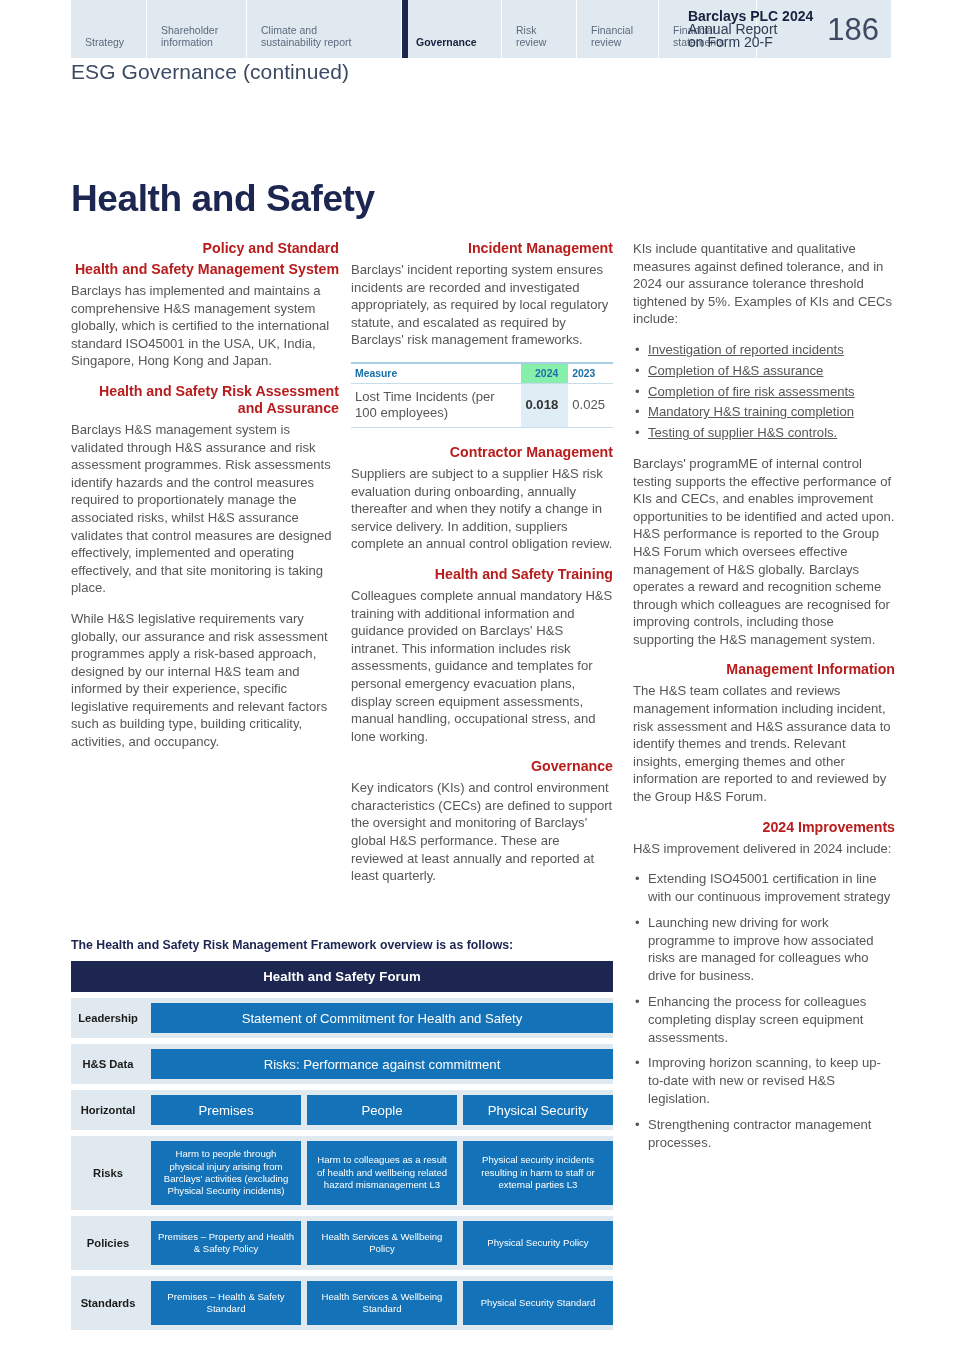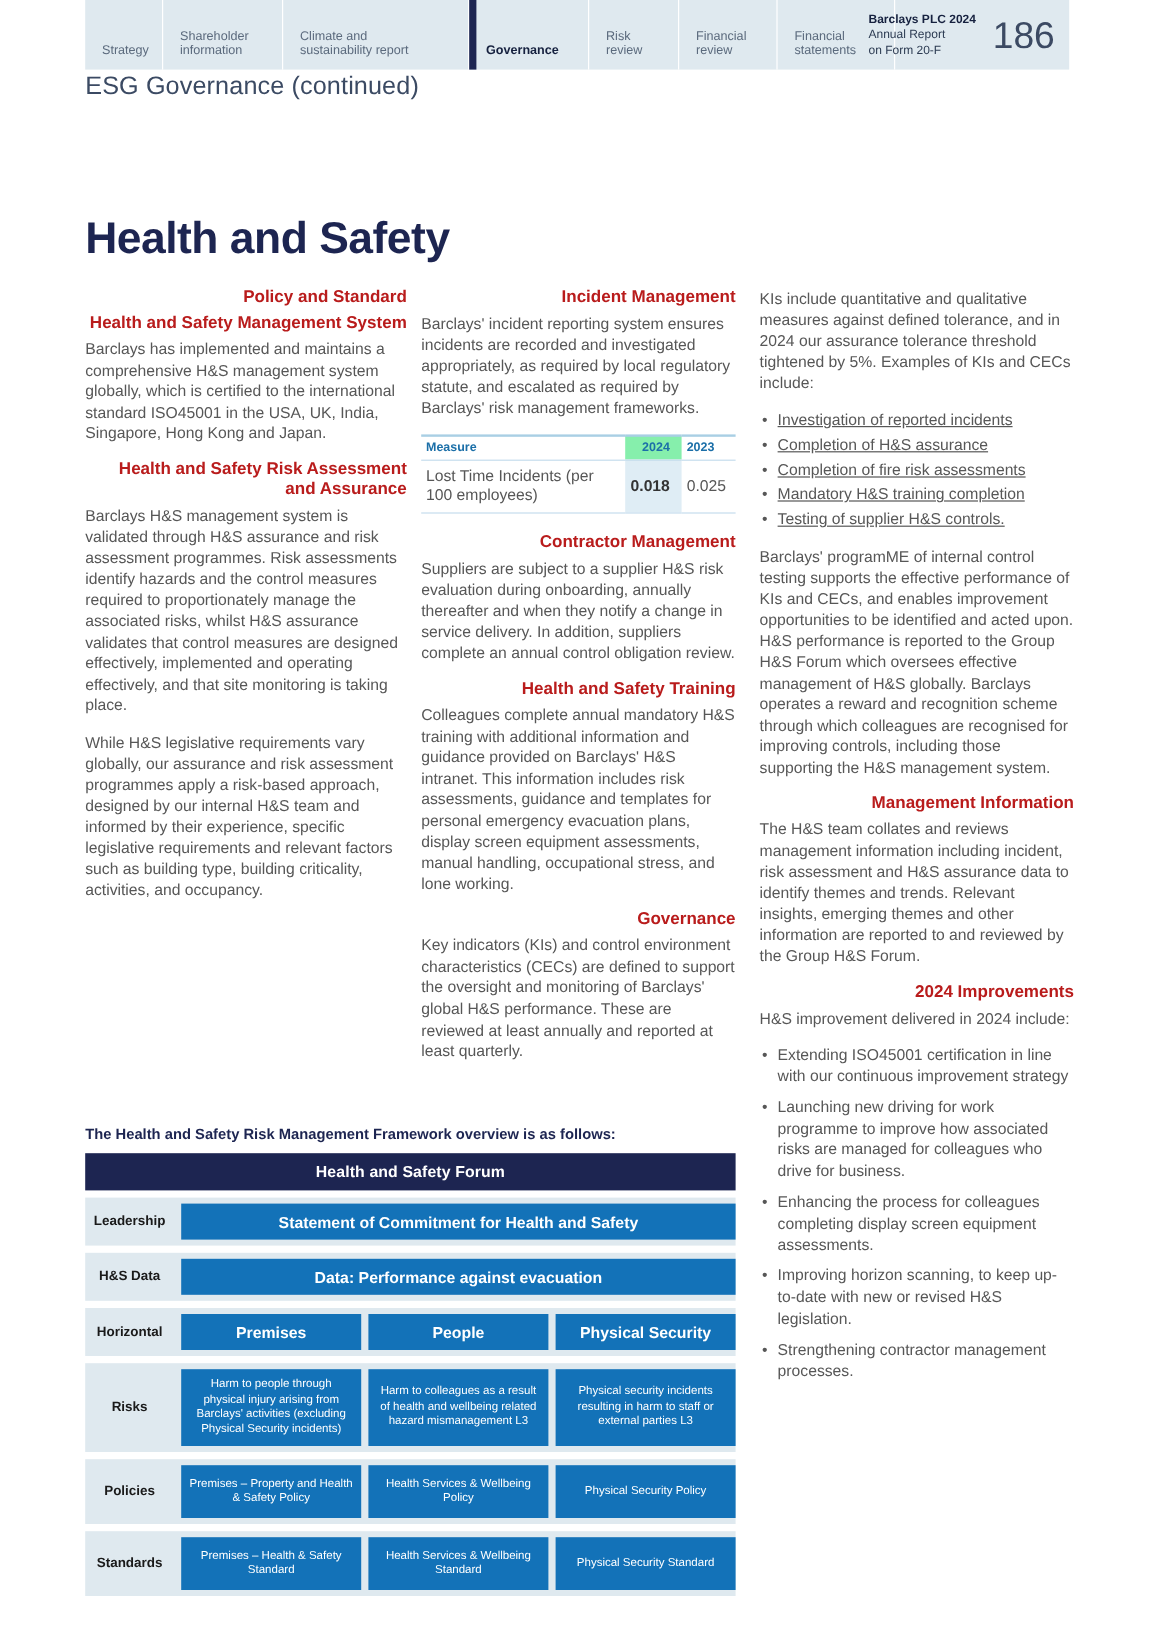--- a/index.html
+++ b/index.html
@@ -24,35 +24,35 @@
     font-size: 10.5px; line-height: 12px;
     color: #5b6a7d;
     border-right: 1px solid #ffffff;
     white-space: pre-line;
   }
   .tab.active { color: #16213f; font-weight: bold; }
   .tab.active::before {
     content: ""; position: absolute; left: 0; top: 0; bottom: 0;
     width: 6px; background: #1d2551;
   }
-  .tab-strategy { width: 65px; }
+  .tab-strategy { width: 76px; }
   .tab-shareholder { width: 100px; }
   .tab-climate { width: 155px; }
   .tab-governance { width: 100px; }
   .tab-risk { width: 75px; }
   .tab-finreview { width: 82px; }
   .tab-finstatements { width: 98px; }
   .tab-spacer { flex: 1; border-right: none; }
 
   .docmeta {
     position: absolute; right: 0; top: 0; height: 58px; width: 225px;
     display: flex; align-items: center; justify-content: flex-end;
     padding-right: 12px; gap: 14px;
   }
-  .docmeta-text { font-size: 10px; line-height: 13px; color: #2c3b52; text-align: left; }
+  .docmeta-text { font-size: 14px; line-height: 13px; color: #2c3b52; text-align: left; }
   .docmeta-text .strong { font-weight: bold; color: #16213f; display: block; }
   .pagenum { font-size: 31px; color: #3c4a63; line-height: 1; font-weight: 300; }
 
   
   .runhead {
     position: absolute; left: 71px; top: 60px;
     font-size: 21px; color: #3b4a63; letter-spacing: 0.1px;
   }
 
   
@@ -133,21 +133,21 @@
     font-size: 11.2px; font-weight: bold;
     display: flex; align-items: center; justify-content: center;
     text-align: center;
   }
   .fw-cells { flex: 1; display: flex; gap: 6px; padding: 5px 0 5px 6px; background: #dfe9ef; }
   .fw-cell {
     flex: 1; background: #1372b8; color: #ffffff;
     display: flex; align-items: center; justify-content: center;
     text-align: center; padding: 7px 6px;
   }
-  .fw-cell.wide { font-size: 13.2px; font-weight: bold; }
+  .fw-cell.wide { font-size: 13.2px; font-weight: normal; }
   .fw-cell.small { font-size: 9.6px; line-height: 12.4px; font-weight: normal; }
   .fw-row.tall .fw-cell { min-height: 64px; }
   .fw-row.mid .fw-cell { min-height: 44px; }
   .fw-row.bar .fw-cell { min-height: 30px; }
 </style>
 </head>
 <body>
 
 <div class="page">
 
@@ -261,21 +261,21 @@
     <div class="fw-row bar">
       <div class="fw-label">Leadership</div>
       <div class="fw-cells">
         <div class="fw-cell wide">Statement of Commitment for Health and Safety</div>
       </div>
     </div>
 
     <div class="fw-row bar">
       <div class="fw-label">H&amp;S Data</div>
       <div class="fw-cells">
-        <div class="fw-cell wide">Data: Performance against evacuation</div>
+        <div class="fw-cell wide">Risks: Performance against commitment</div>
       </div>
     </div>
 
     <div class="fw-row bar">
       <div class="fw-label">Horizontal</div>
       <div class="fw-cells">
         <div class="fw-cell wide">Premises</div>
         <div class="fw-cell wide">People</div>
         <div class="fw-cell wide">Physical Security</div>
       </div>

